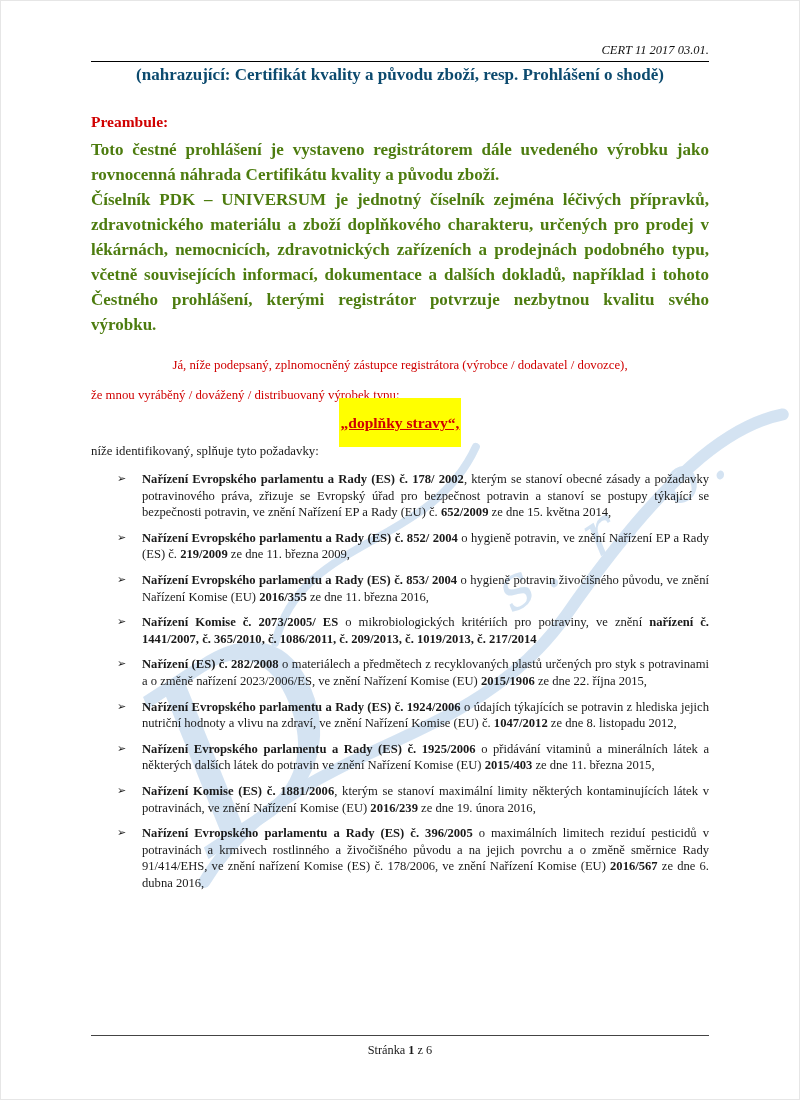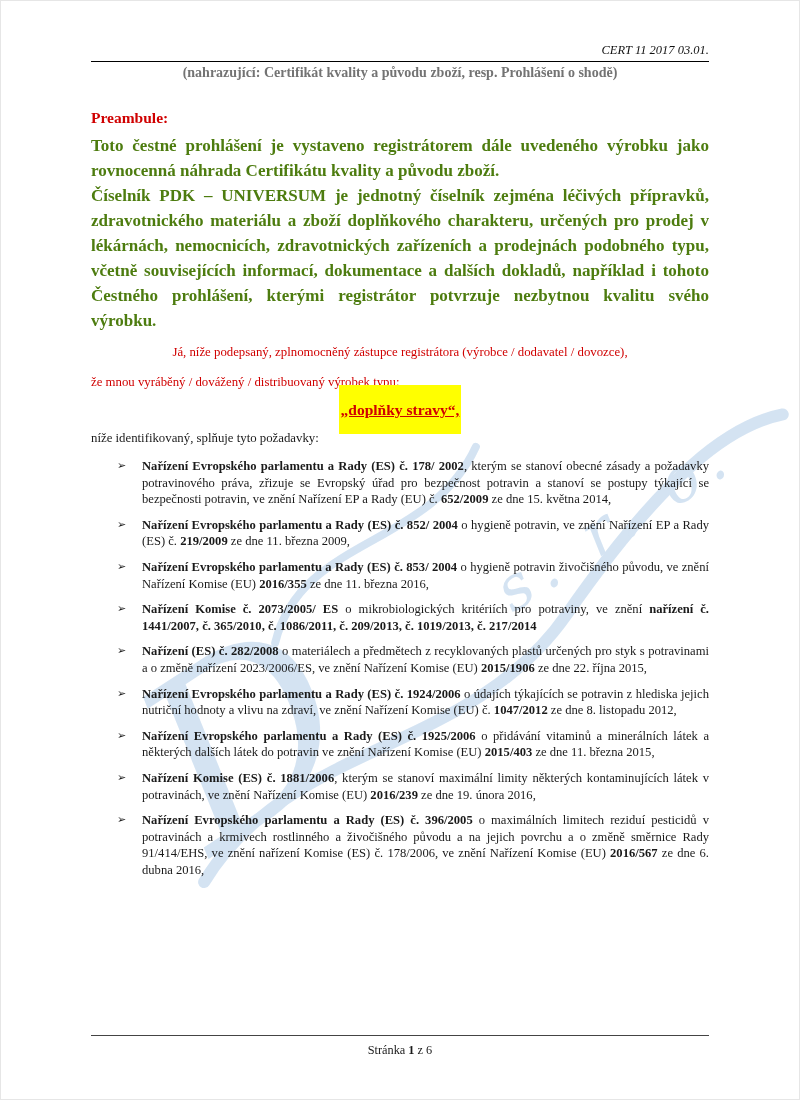--- a/index.html
+++ b/index.html
@@ -22,34 +22,34 @@
   }
   .doc-header { text-align: right; font-style: italic; font-size: 12.5px; color: #111; }
   .header-rule { border: none; border-bottom: 1.6px solid #000; margin-top: 3px; }
 
   .doc-title {
     margin-top: 26px; text-align: center;
     font-size: 23px; font-weight: bold; color: #dd0000;
   }
   .doc-subtitle {
     margin-top: 3px; text-align: center;
-    font-size: 14px; font-weight: bold; color: #737373;
+    font-size: 17px; font-weight: bold; color: #0c4a6e;
   }
 
   .preamble-heading {
     margin-top: 28px;
     font-size: 15.5px; font-weight: bold; color: #d00000;
   }
   .preamble-par {
     font-size: 17px; font-weight: bold; color: #4d7c0f;
     line-height: 25px; text-align: justify;
   }
   .preamble-par:first-of-type { margin-top: 6px; }
 
-  .decl-intro { margin-top: 12px; text-align: center; color: #d00000; font-size: 12.8px; }
+  .decl-intro { margin-top: 21px; text-align: center; color: #d00000; font-size: 12.8px; }
   .decl-verb { margin-top: 15px; text-align: center; color: #d00000; font-size: 13.5px; font-weight: bold; }
   .decl-product-line { margin-top: 15px; text-align: left; color: #d00000; font-size: 12.8px; }
   .decl-product { margin-top: 11px; text-align: center; }
   .decl-product .hl {
     background: #ffff00; color: #d00000; font-weight: bold;
     font-size: 15.5px; text-decoration: underline; padding: 16px 2px;
   }
   .decl-closing { margin-top: 12px; color: #1a1a1a; font-size: 12.8px; }
 
   .reg-list {

